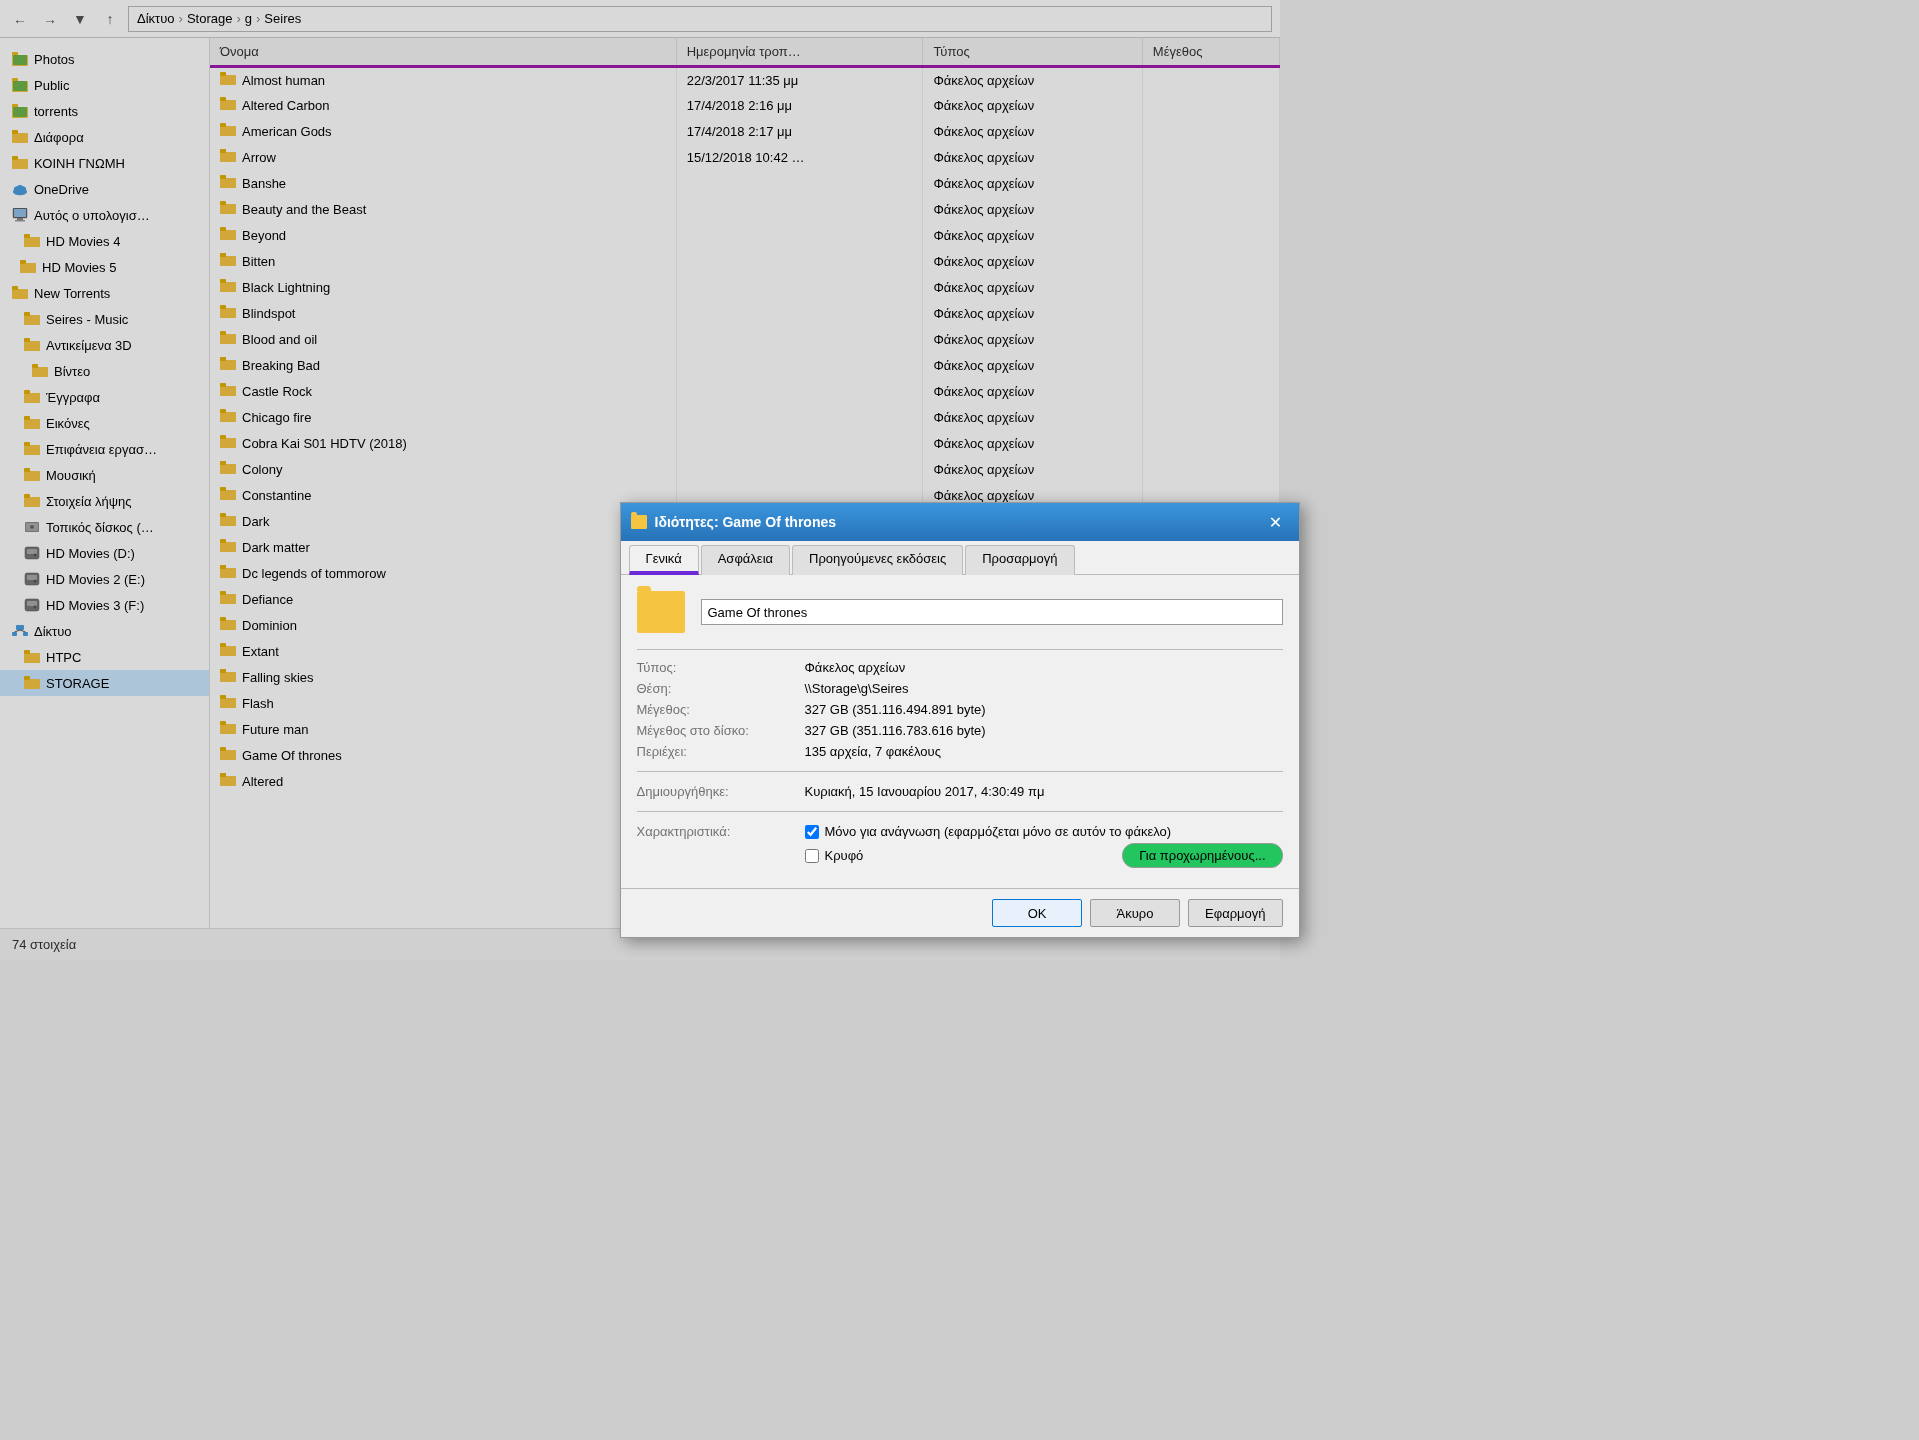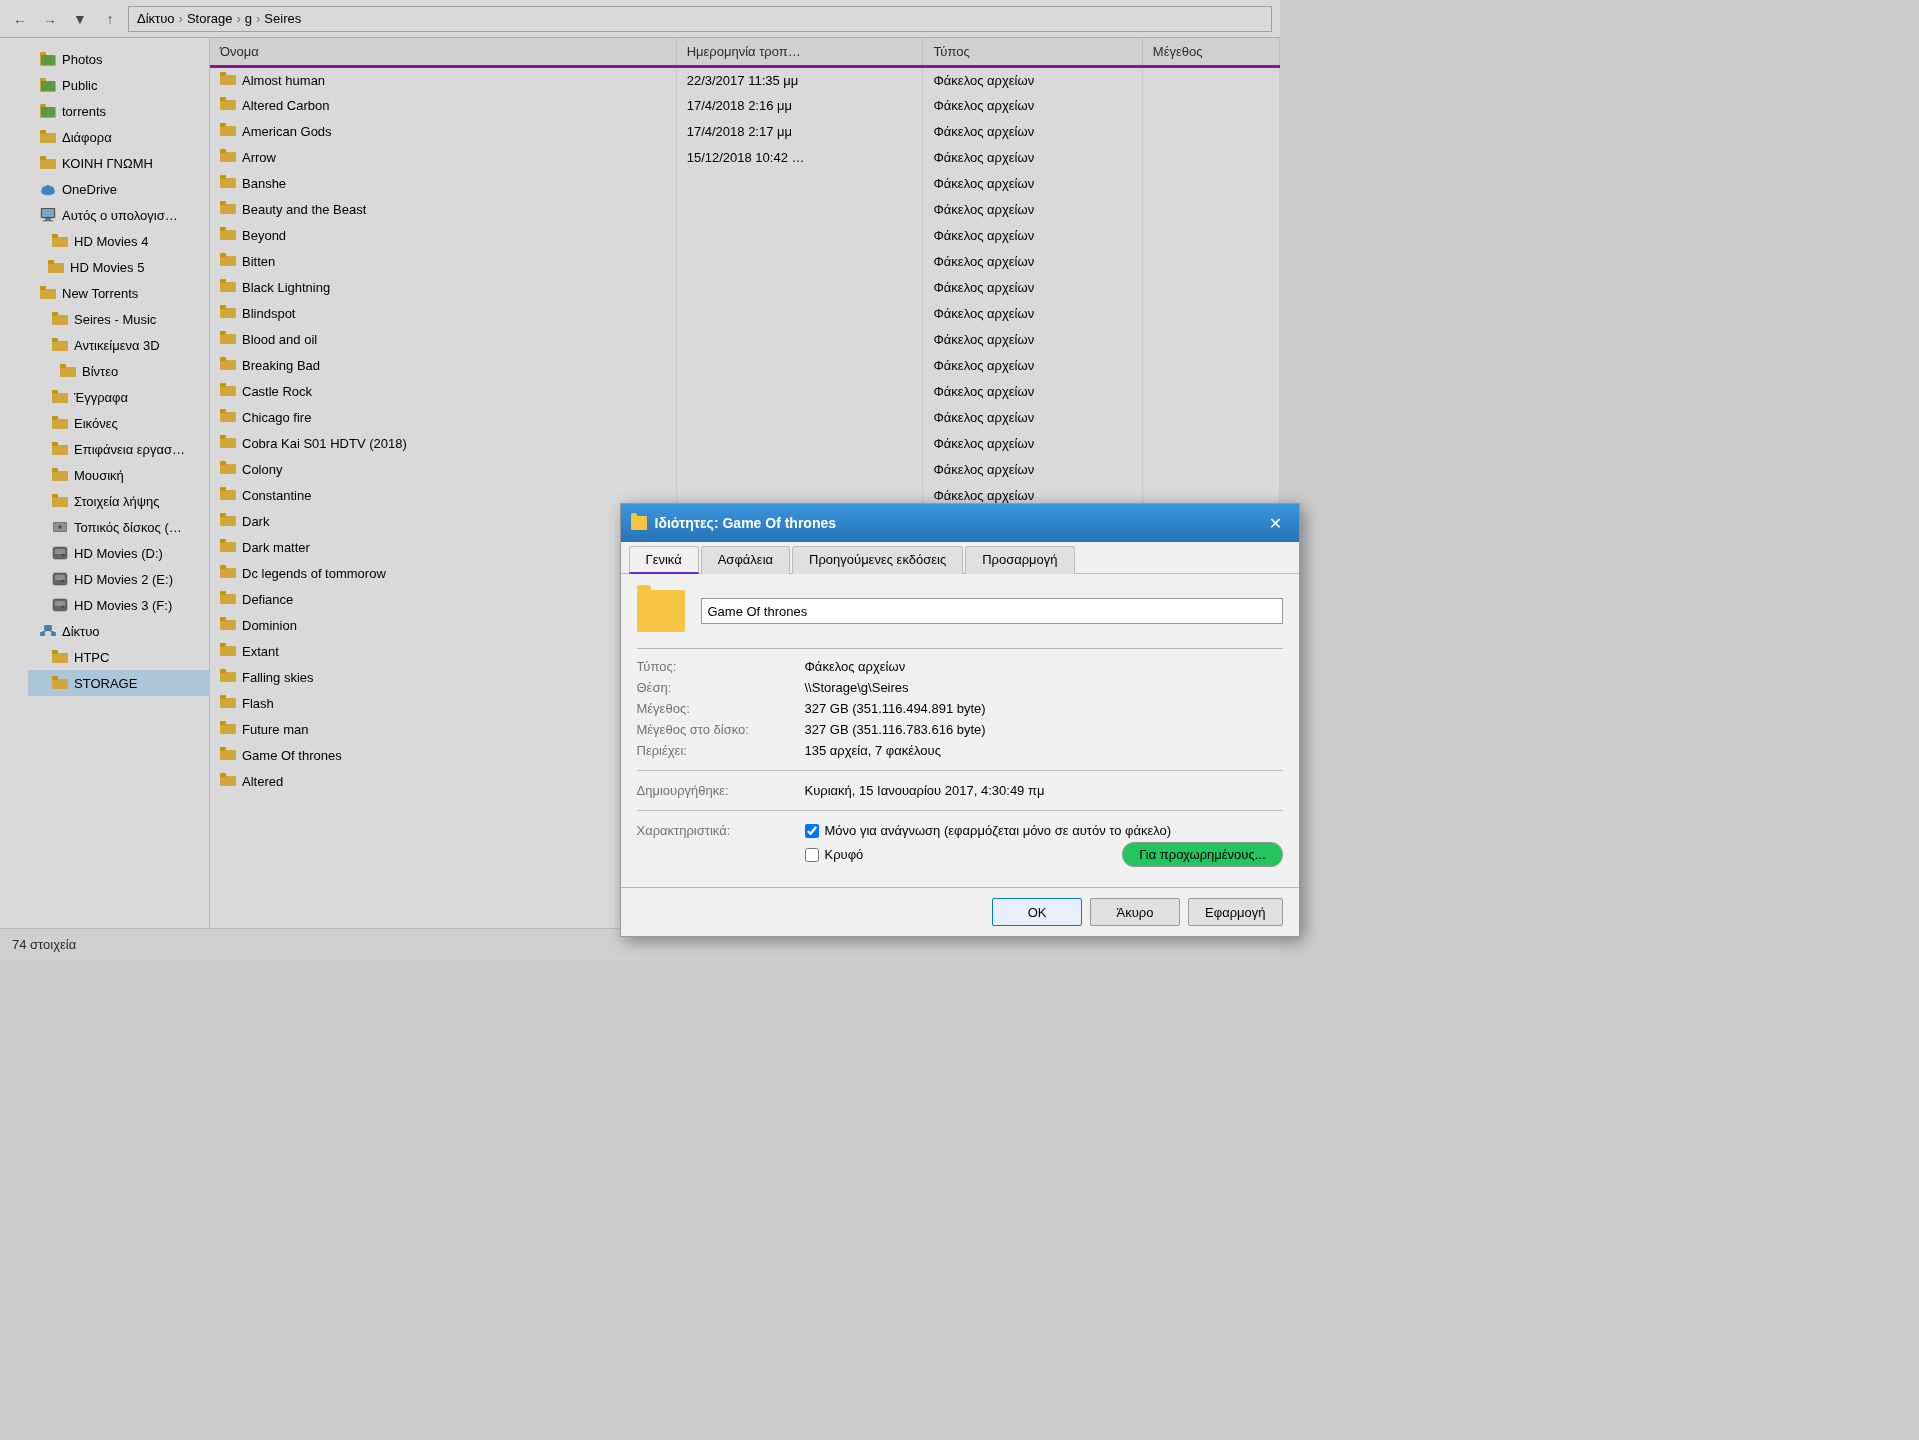--- a/index.html
+++ b/index.html
@@ -63,21 +63,20 @@
     }
     .sidebar-item {
       display: flex;
       align-items: center;
       padding: 3px 8px 3px 12px;
       cursor: pointer;
       gap: 6px;
       height: 26px;
       white-space: nowrap;
       overflow: hidden;
-      margin-left: 28px;
     }
     .sidebar-item.selected { background: #cce8ff; }
     .sidebar-icon {
       width: 16px; height: 16px;
       flex-shrink: 0;
       display: flex; align-items: center; justify-content: center;
     }
     .sidebar-label { font-size: 13px; overflow: hidden; text-overflow: ellipsis; }
 
     
@@ -203,21 +202,21 @@
       border: 1px solid #bbb;
       border-bottom: none;
       background: #e0e0e0;
       cursor: pointer;
       font-size: 13px;
       border-radius: 3px 3px 0 0;
       margin-bottom: -1px;
     }
     .dialog-tab.active {
       background: #f0f0f0;
-      border-bottom: 2px solid #6d28d9;
+      border-bottom: 4px solid #6d28d9;
       font-weight: 500;
       z-index: 1;
     }
 
     
     .dialog-content {
       padding: 16px;
       background: #f0f0f0;
     }
 

